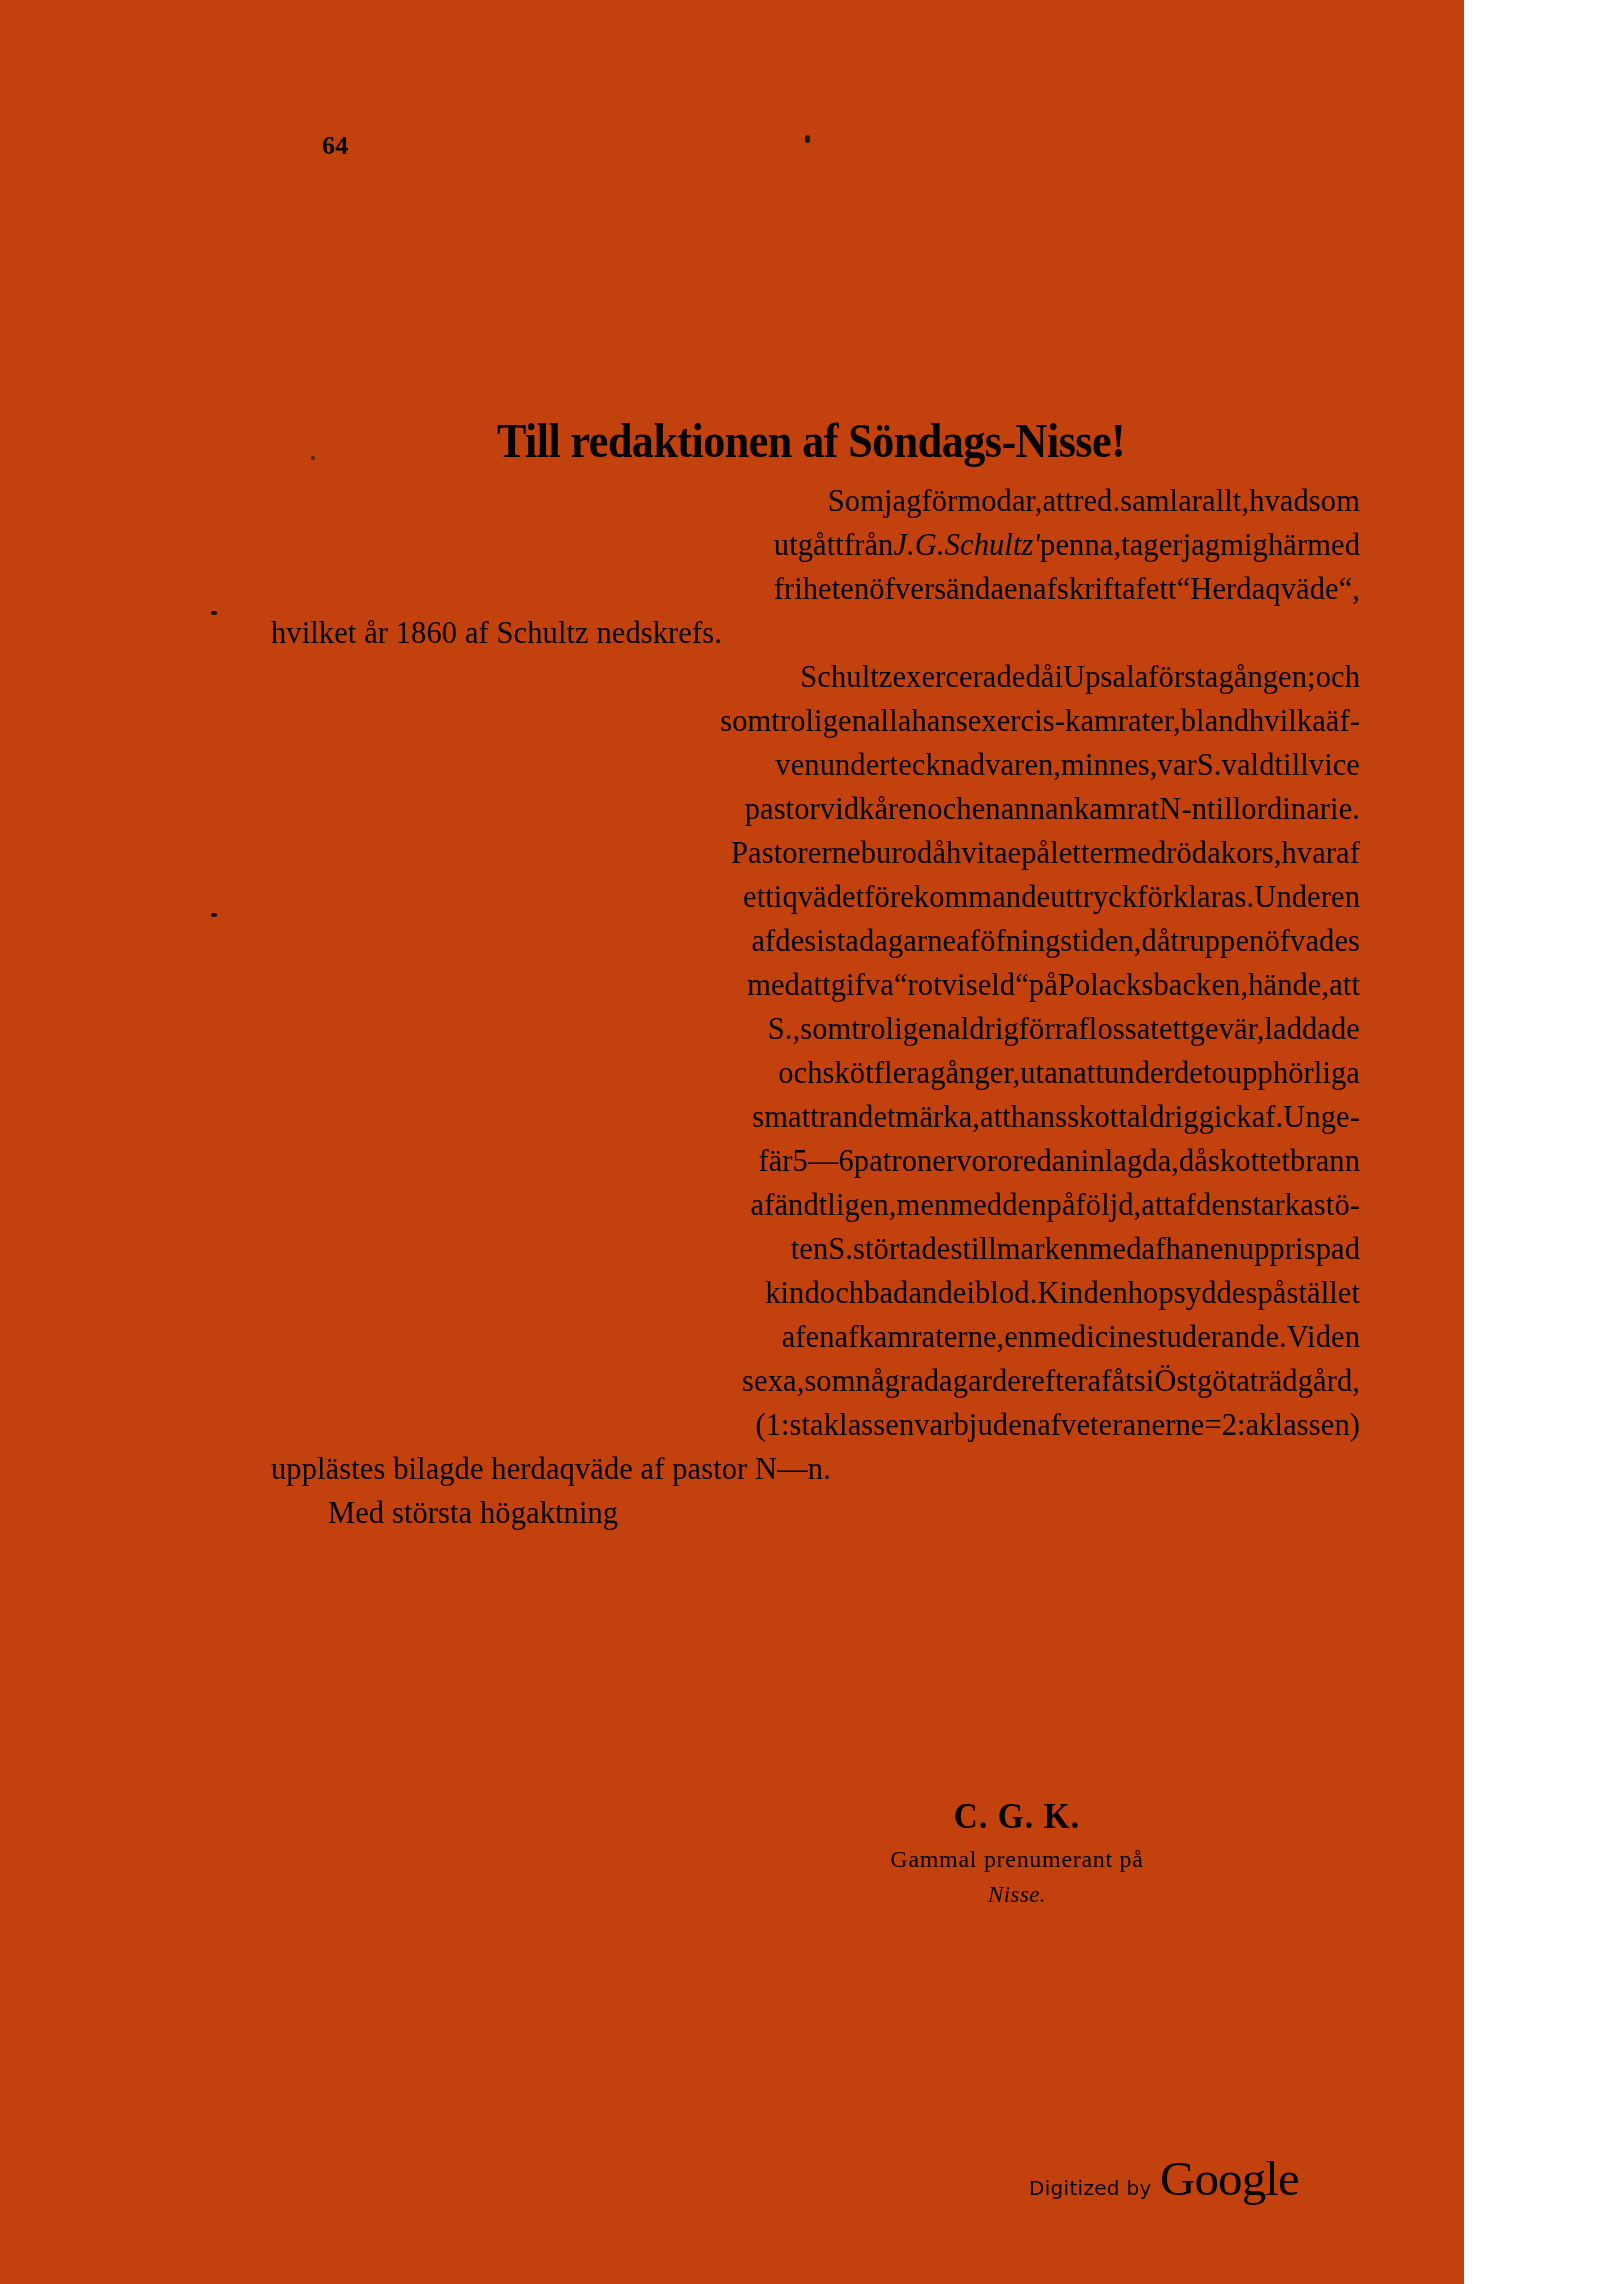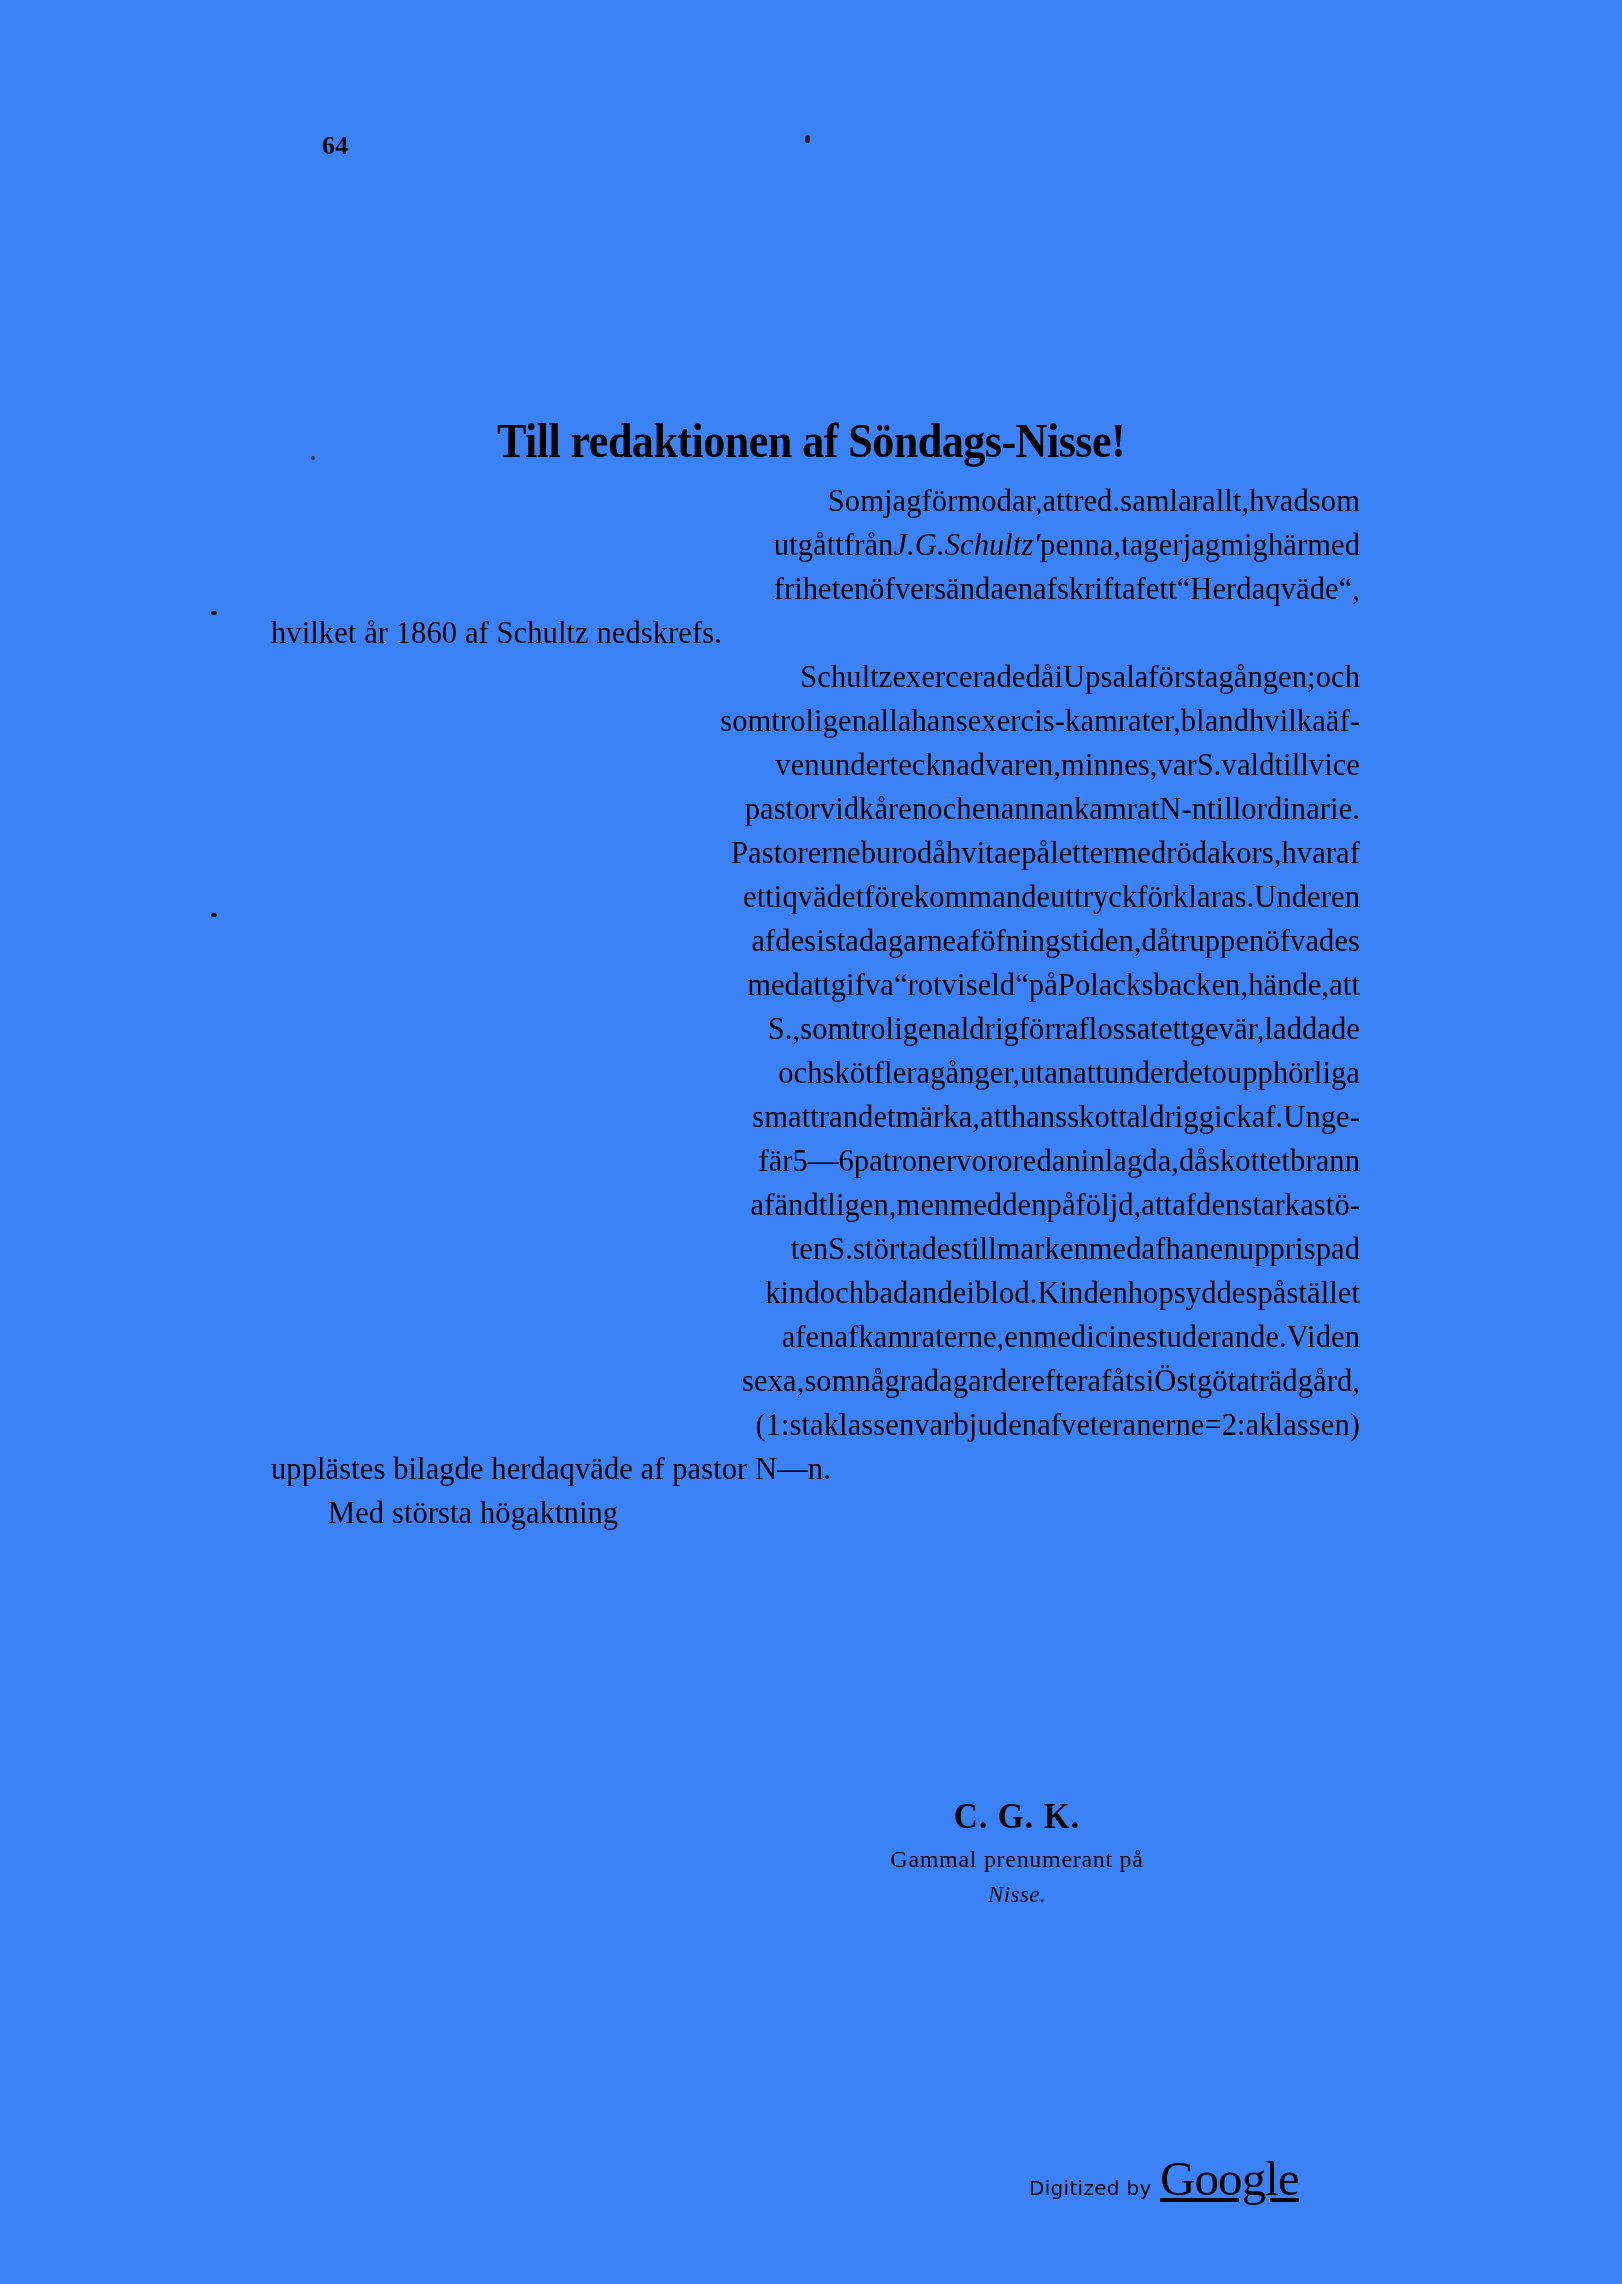--- a/index.html
+++ b/index.html
@@ -6,23 +6,23 @@
     margin: 0;
     padding: 0;
     background: #ffffff;
   }
   body {
     font-family: "Liberation Serif", "DejaVu Serif", serif;
     color: #000000;
   }
   .page {
     position: relative;
-    width: 1622px;
+    width: 1464px;
     height: 2284px;
-    background: #3b82f6;
+    background: #c2410c;
     overflow: hidden;
   }
 
   
   .folio {
     position: absolute;
     left: 322px;
     top: 133px;
     font-size: 26px;
     font-weight: bold;
@@ -128,21 +128,20 @@
     font-family: "DejaVu Sans", "Liberation Sans", sans-serif;
     font-size: 20px;
     letter-spacing: 0.3px;
   }
   .wm-logo {
     font-family: "Liberation Serif", "DejaVu Serif", serif;
     font-size: 49px;
     letter-spacing: -0.9px;
     margin-left: 8.4px;
     line-height: 1;
-    text-decoration: underline;
   }
 </style>
 </head>
 <body>
 
 <div class="page">
 
   <div class="folio">64</div>
 
   <div class="speck speck-a"></div>

